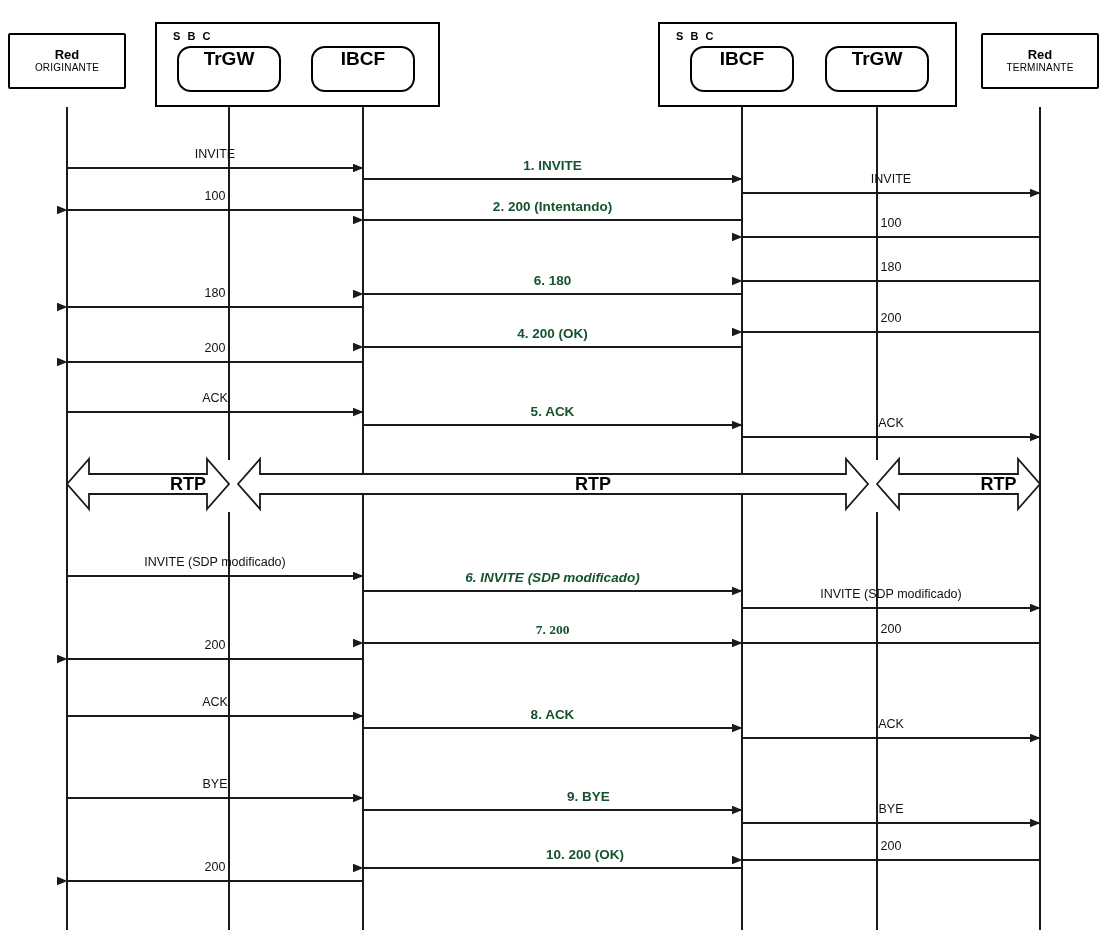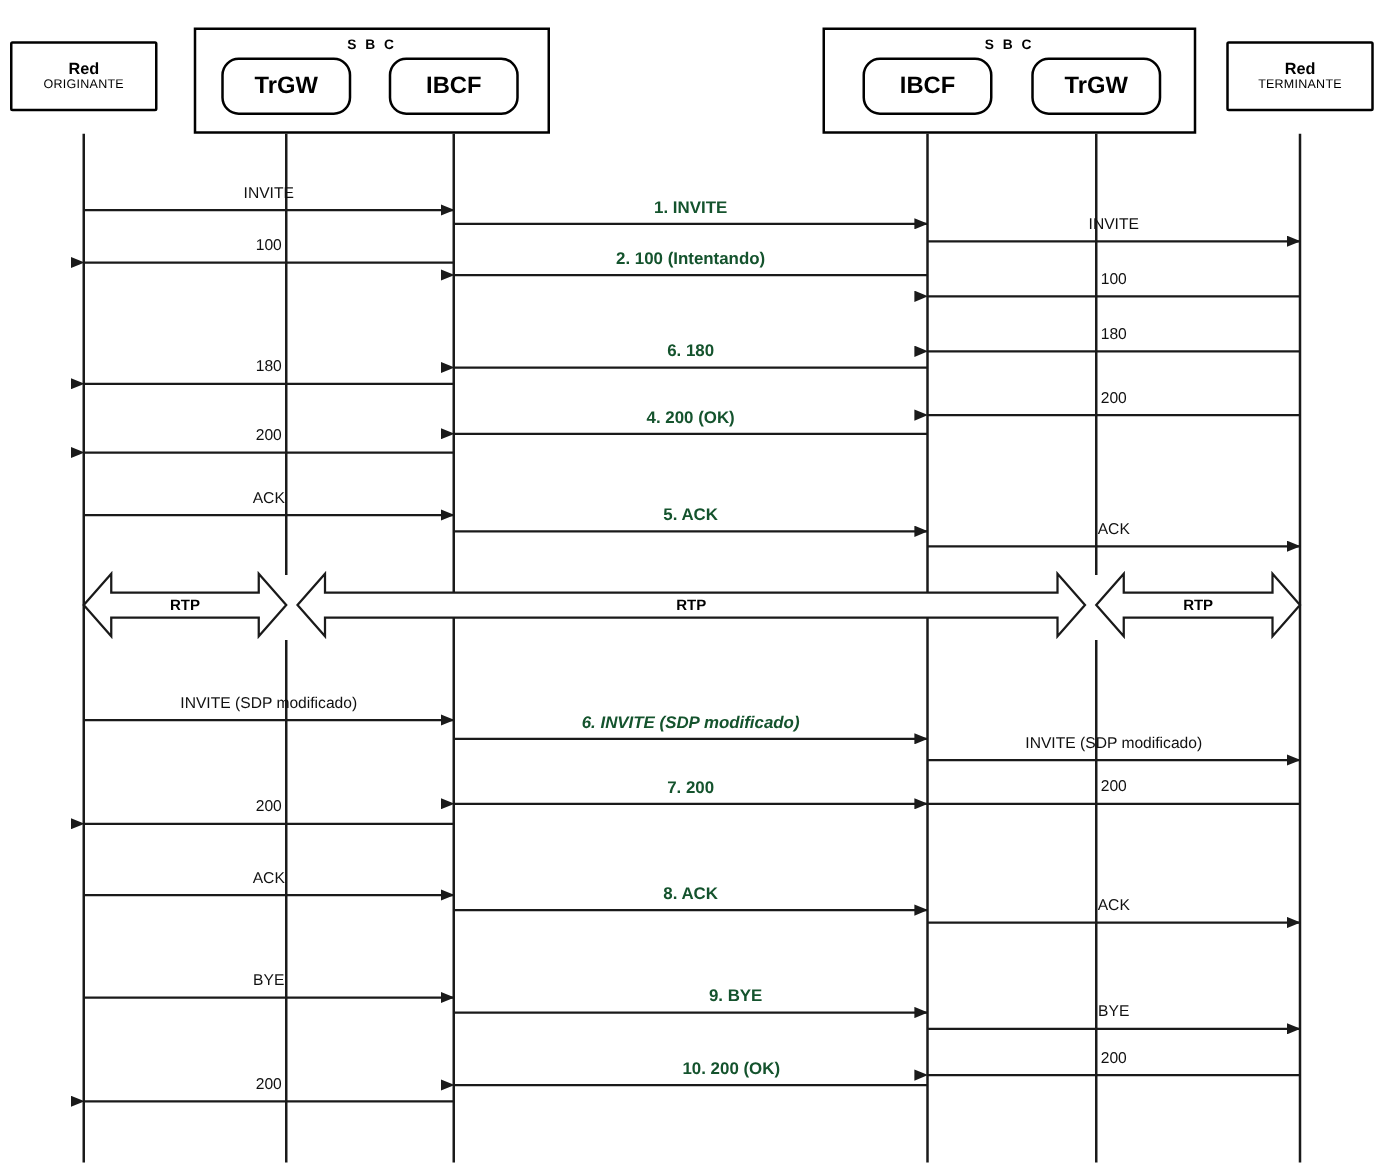--- a/index.html
+++ b/index.html
@@ -6,26 +6,26 @@
   body{font-family:"Liberation Sans",sans-serif;}
   #stage{position:relative;width:1102px;height:938px;background:#fff;overflow:hidden;}
   svg.layer{position:absolute;left:0;top:0;width:1102px;height:938px;}
   .nodebox{position:absolute;box-sizing:border-box;border:2px solid #000;background:#fff;
            display:flex;flex-direction:column;align-items:center;justify-content:center;}
   .node-red{border-radius:2px;align-items:center;}
   .node-red .l1{font-weight:bold;font-size:13px;color:#000;line-height:1.1;}
   .node-red .l2{font-size:10px;color:#000;letter-spacing:.2px;line-height:1.2;}
   .sbcbox{position:absolute;box-sizing:border-box;border:2px solid #000;background:#fff;}
   .sbclabel{position:absolute;font-size:11px;font-weight:bold;letter-spacing:2px;color:#000;
-            width:100%;text-align:center;top:6px;left:0;}
+            width:100%;top:6px;left:16px;}
   .fn{position:absolute;box-sizing:border-box;border:2px solid #000;border-radius:14px;background:#fff;
-      display:flex;align-items:center;justify-content:center;font-weight:bold;font-size:19px;color:#000;}
+      display:flex;align-items:flex-start;justify-content:center;font-weight:bold;font-size:19px;color:#000;}
   .lbl{position:absolute;font-size:12.5px;color:#111;white-space:nowrap;transform:translateX(-50%);}
   .lbl.bold{font-weight:bold;font-size:13.5px;color:#14532d;}
-  .rtplbl{position:absolute;font-size:12px;font-weight:bold;color:#000;white-space:nowrap;transform:translate(-50%,-50%);}
+  .rtplbl{position:absolute;font-size:18px;font-weight:bold;color:#000;white-space:nowrap;transform:translate(-50%,-50%);margin-left:40px;}
 </style>
 </head>
 <body>
 
 <div id="stage">
 
   <div id="groups-layer">
       <div class="sbcbox" style="left: 155px; top: 22px; width: 285px; height: 85px;">
         <div class="sbclabel">S B C</div>
       </div>
@@ -113,35 +113,35 @@
         <path d="M 238 484 L 260 459 L 260 474 L 846 474 L 846 459 L 868 484 L 846 509 L 846 494 L 260 494 L 260 509 Z" fill="#ffffff" stroke="#1a1a1a" stroke-width="1.8" stroke-linejoin="miter"></path>
         <path d="M 877 484 L 899 459 L 899 474 L 1018 474 L 1018 459 L 1040 484 L 1018 509 L 1018 494 L 899 494 L 899 509 Z" fill="#ffffff" stroke="#1a1a1a" stroke-width="1.8" stroke-linejoin="miter"></path>
       </g>
   </svg>
 
   <div id="labels-layer">
       <div class="lbl" style="left: 215px; top: 147px;">INVITE</div>
       <div class="lbl bold" style="left: 552.5px; top: 158px;">1. INVITE</div>
       <div class="lbl" style="left: 891px; top: 172px;">INVITE</div>
       <div class="lbl" style="left: 215px; top: 189px;">100</div>
-      <div class="lbl bold" style="left: 552.5px; top: 199px;">2. 100 (Intentando)</div>
+      <div class="lbl bold" style="left: 552.5px; top: 199px;">2. 200 (Intentando)</div>
       <div class="lbl" style="left: 891px; top: 216px;">100</div>
       <div class="lbl" style="left: 891px; top: 260px;">180</div>
       <div class="lbl bold" style="left: 552.5px; top: 273px;">6. 180</div>
       <div class="lbl" style="left: 215px; top: 286px;">180</div>
       <div class="lbl" style="left: 891px; top: 311px;">200</div>
       <div class="lbl bold" style="left: 552.5px; top: 326px;">4. 200 (OK)</div>
       <div class="lbl" style="left: 215px; top: 341px;">200</div>
       <div class="lbl" style="left: 215px; top: 391px;">ACK</div>
       <div class="lbl bold" style="left: 552.5px; top: 404px;">5. ACK</div>
       <div class="lbl" style="left: 891px; top: 416px;">ACK</div>
       <div class="lbl" style="left: 215px; top: 555px;">INVITE (SDP modificado)</div>
       <div class="lbl bold" style="left: 552.5px; top: 570px; font-style: italic;">6. INVITE (SDP modificado)</div>
       <div class="lbl" style="left: 891px; top: 587px;">INVITE (SDP modificado)</div>
-      <div class="lbl bold" style="left: 552.5px; top: 622px;">7. 200</div>
+      <div class="lbl bold" style="left: 552.5px; top: 622px; font-family: Liberation Serif, serif;">7. 200</div>
       <div class="lbl" style="left: 891px; top: 622px;">200</div>
       <div class="lbl" style="left: 215px; top: 638px;">200</div>
       <div class="lbl" style="left: 215px; top: 695px;">ACK</div>
       <div class="lbl bold" style="left: 552.5px; top: 707px;">8. ACK</div>
       <div class="lbl" style="left: 891px; top: 717px;">ACK</div>
       <div class="lbl" style="left: 215px; top: 777px;">BYE</div>
       <div class="lbl bold" style="left: 552.5px; top: 789px; margin-left: 36px;">9. BYE</div>
       <div class="lbl" style="left: 891px; top: 802px;">BYE</div>
       <div class="lbl" style="left: 891px; top: 839px;">200</div>
       <div class="lbl bold" style="left: 585px; top: 847px;">10. 200 (OK)</div>

